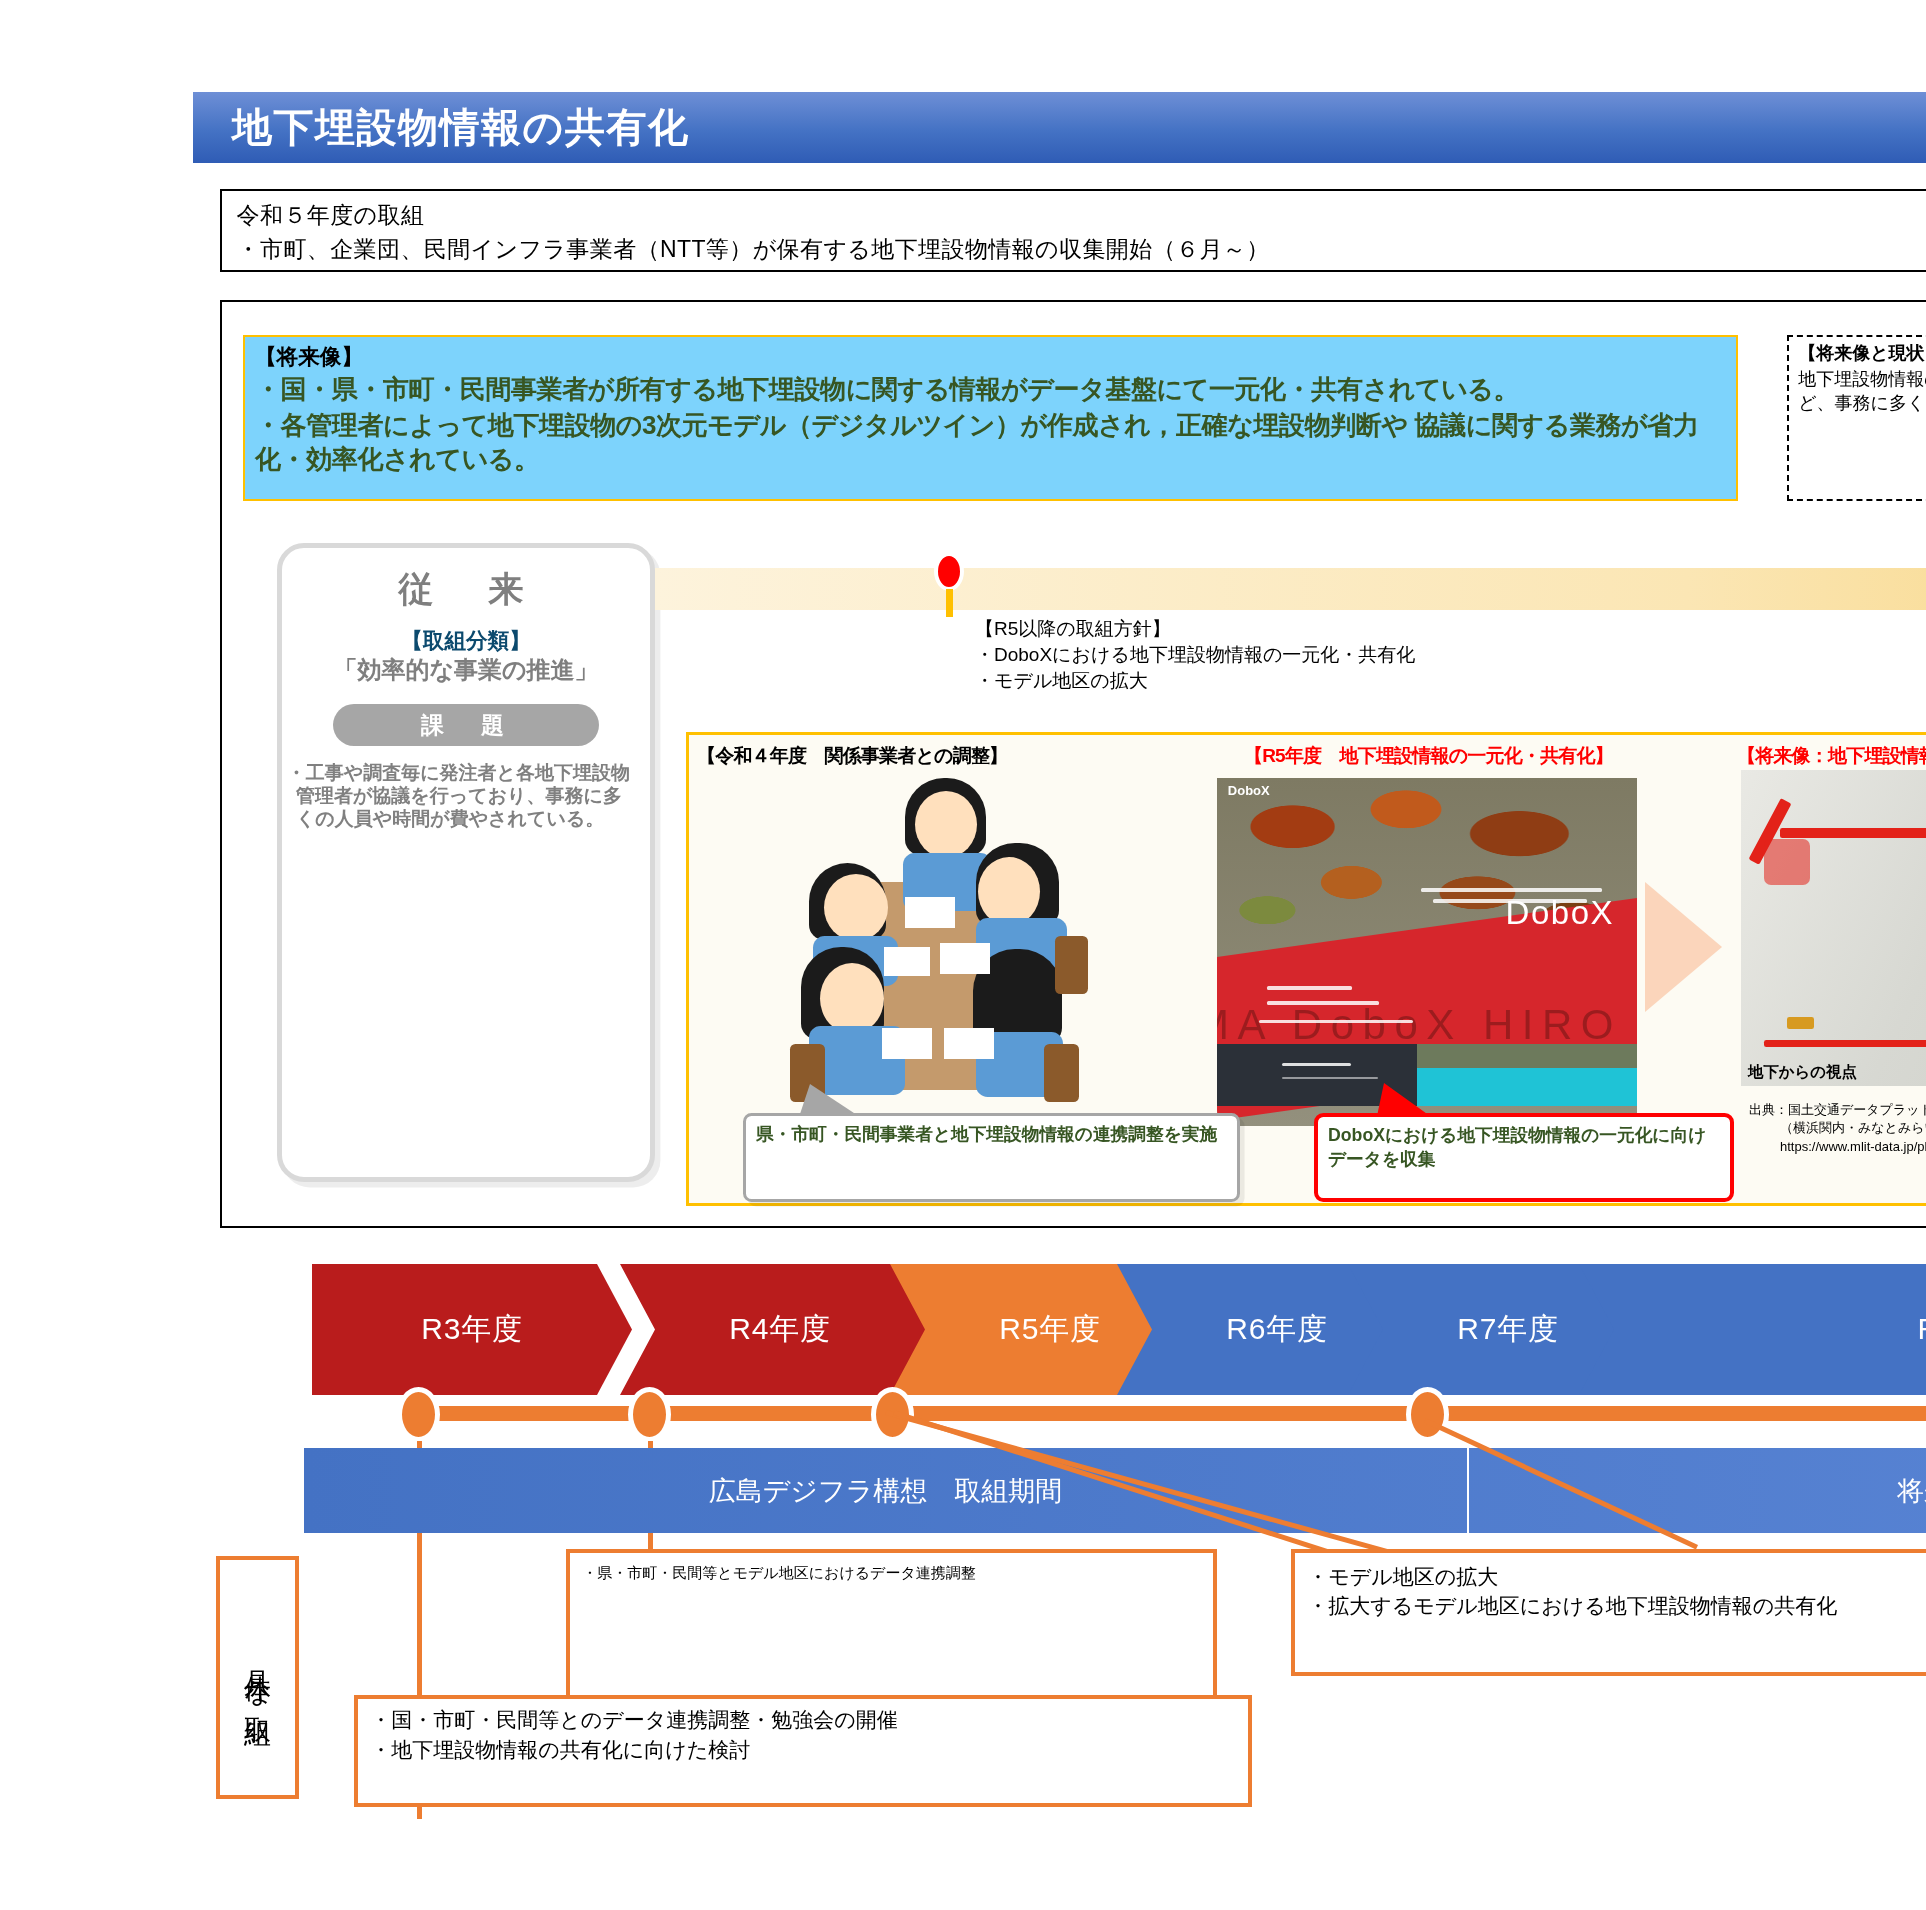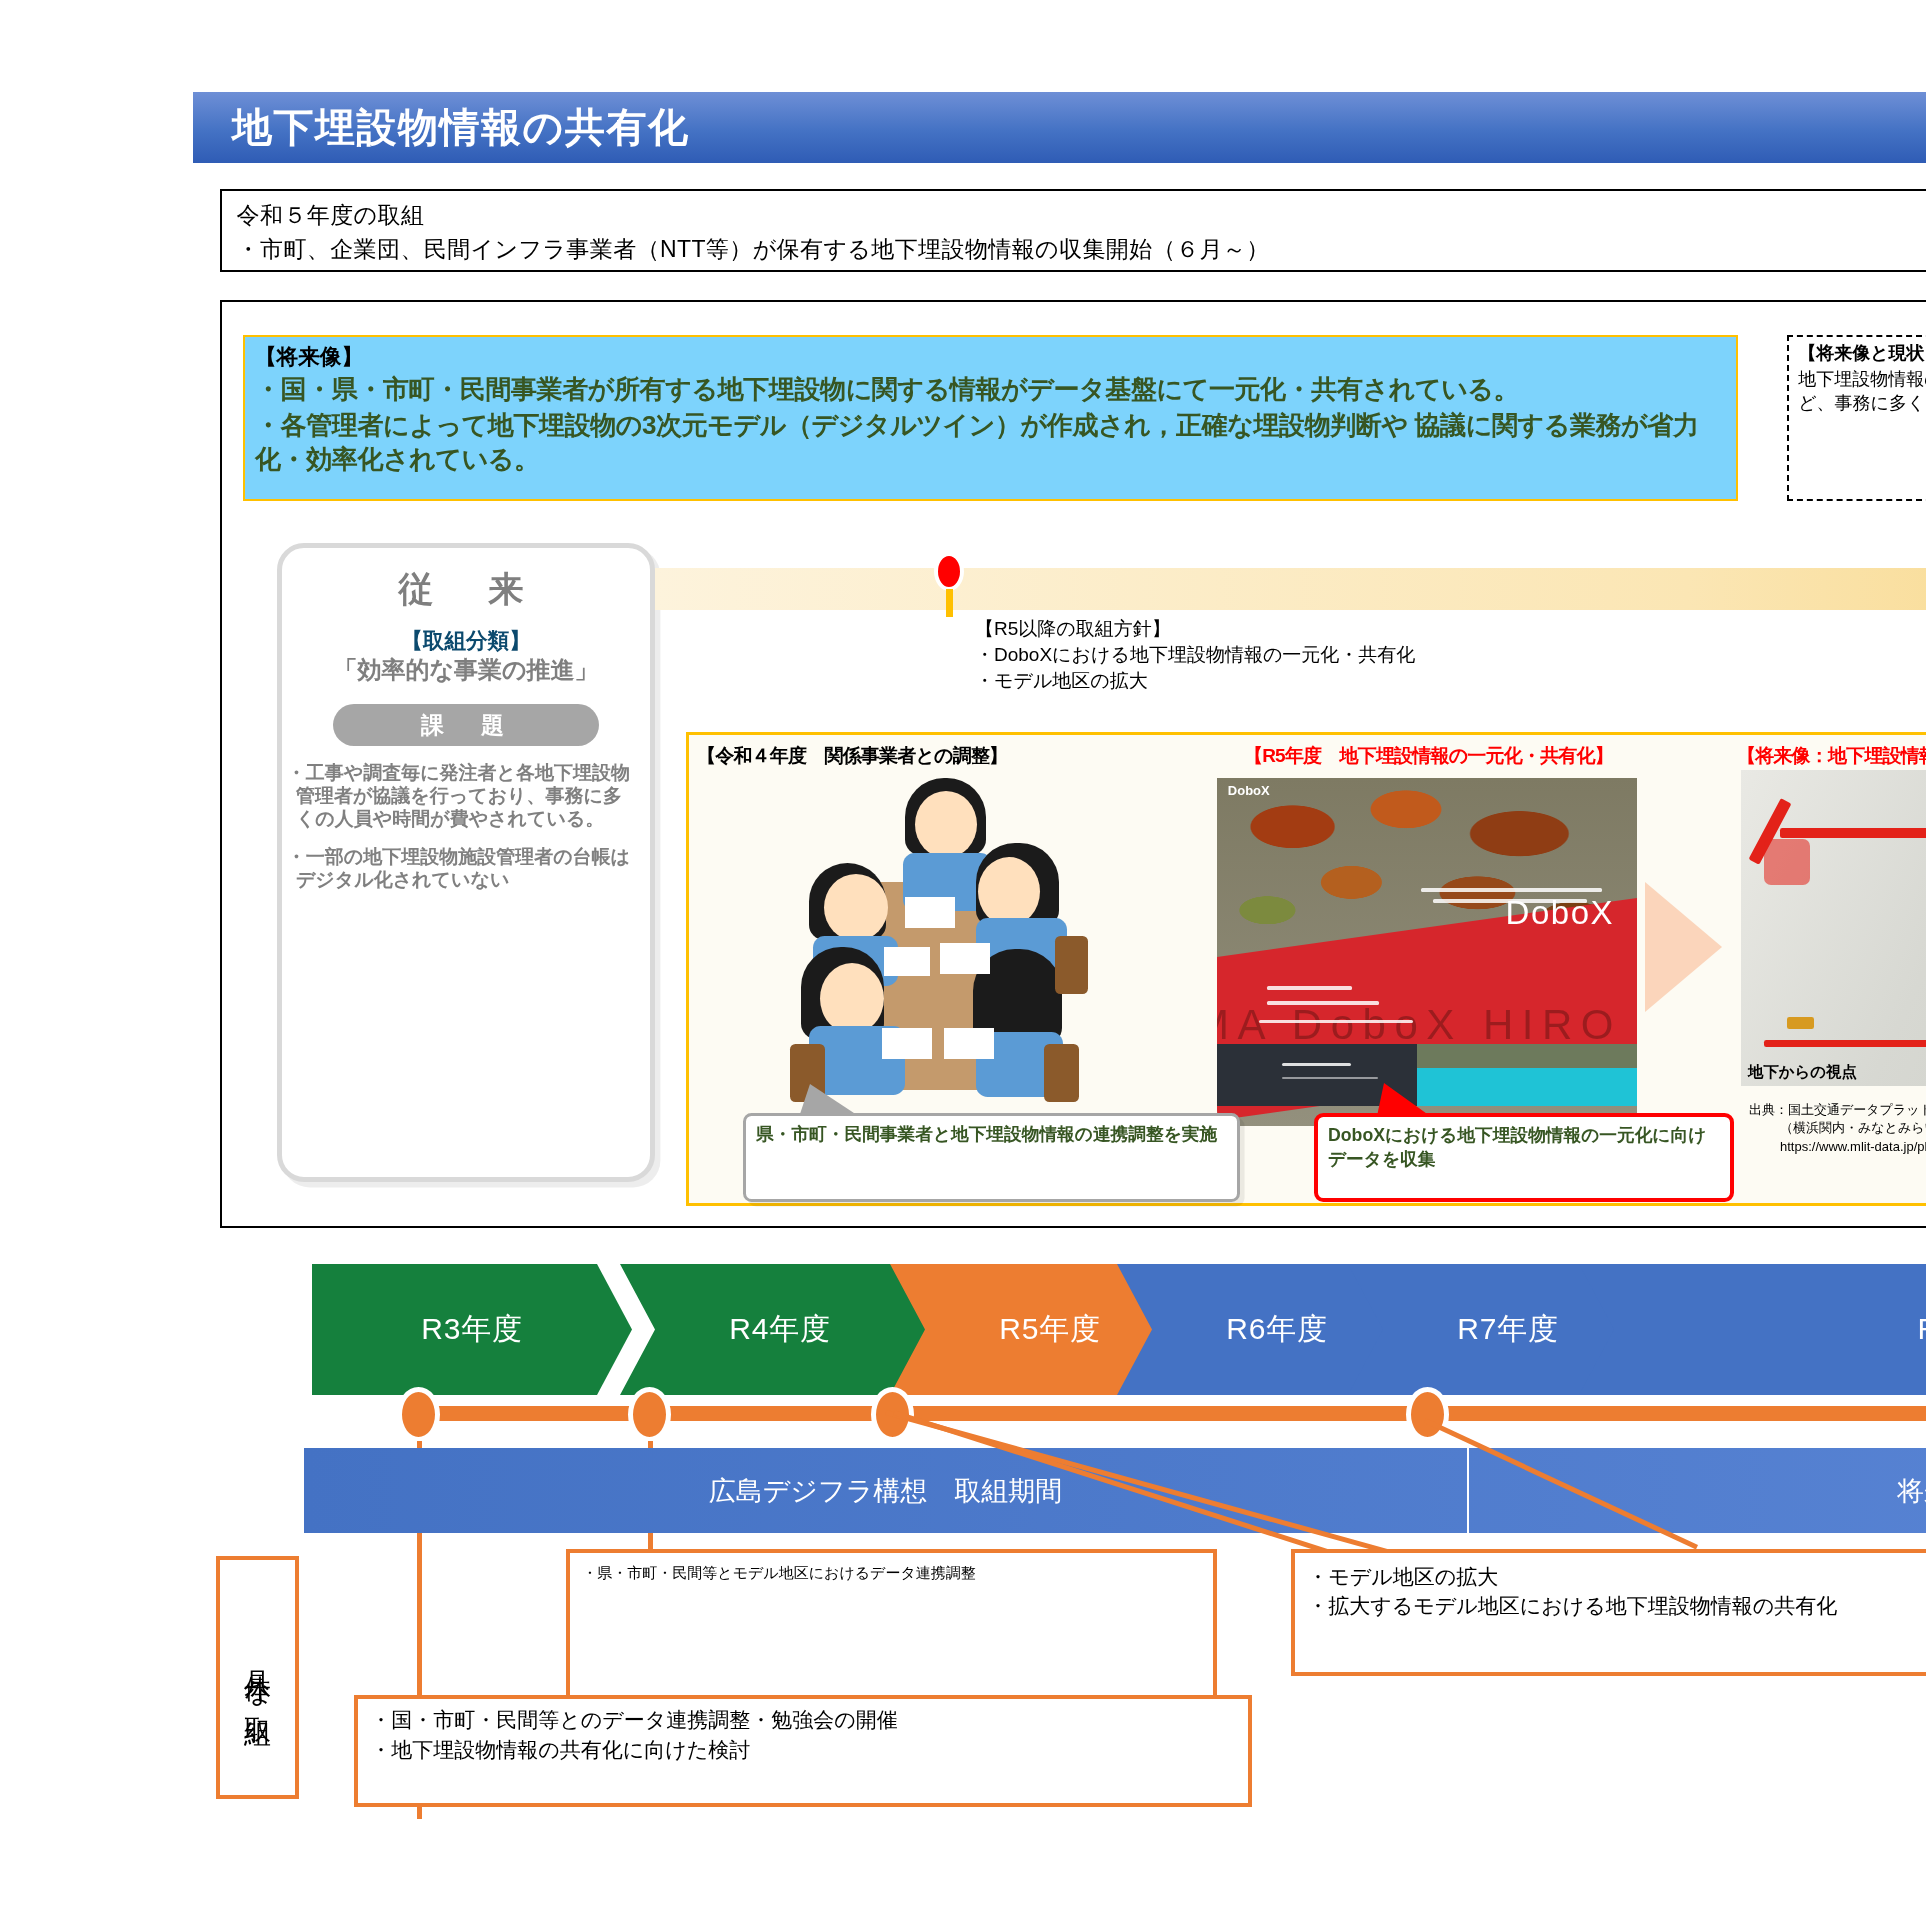--- a/index.html
+++ b/index.html
@@ -153,21 +153,21 @@
   }
   #callout-red-tail{ left:1377px; top:1083px; width:0;height:0;
      border-left:7.7px solid transparent; border-right:46px solid transparent;
      border-bottom:33px solid #ff0000; }
   #source-note{ left:1749px; top:1101px; width:559px; font-size:13px; line-height:1.42; }
 
   
   .chev{ position:absolute; top:1264px; height:131px; display:flex;
      align-items:center; justify-content:center; color:#fff;
      font-size:30px; font-weight:400; letter-spacing:0.8px; }
-  .chev.gray{ background:#15803d; }
+  .chev.gray{ background:#b91c1c; }
   .chev.orange{ background:#ed7d31; }
   .chev.blue{ background:#4472c4; }
   .chev.shape{ clip-path:polygon(0 0, calc(100% - 35px) 0, 100% 50%, calc(100% - 35px) 100%, 0 100%, 35px 50%); }
   .chev.first{ clip-path:polygon(0 0, calc(100% - 35px) 0, 100% 50%, calc(100% - 35px) 100%, 0 100%); }
 
   
   #prog-line{ left:416px; top:1406px; width:1576px; height:15.4px; background:#ed7d31; }
   .node{ position:absolute; width:43px; height:55px; border-radius:50%;
      background:#ed7d31; border:5.4px solid #fff; }
   .node-stem{ position:absolute; width:5.4px; background:#ed7d31; }
@@ -233,21 +233,20 @@
   <div id="gap-title">【将来像と現状（R4）とのギャップを踏まえた課題】</div>
   <div id="gap-body">地下埋設物情報の共有化が進んでおらず、施設毎に立会依頼や協議を行うなど、事務に多くの人員や時間が費やされている。</div>
 </div>
 
 <div class="abs" id="legacy-panel">
   <div id="legacy-title">従　来</div>
   <div id="legacy-cat">【取組分類】</div>
   <div id="legacy-cat2">「効率的な事業の推進」</div>
   <div id="legacy-pill">課　題</div>
   <div class="legacy-li">・工事や調査毎に発注者と各地下埋設物管理者が協議を行っており、事務に多くの人員や時間が費やされている。</div>
-  <div class="legacy-li">・一部の地下埋設物施設管理者の台帳はデジタル化されていない</div>
 </div>
 
 <div class="abs" id="vision-arrow"></div>
 
 <div class="abs" id="r5-dot"></div>
 <div class="abs" id="r5-dot-stem"></div>
 
 <div class="abs" style="left:975px;top:616px;width:655px;">
   <div style="font-size:19px;font-weight:400;line-height:1.36;">【R5以降の取組方針】</div>
   <div style="font-size:19px;line-height:1.36;">・DoboXにおける地下埋設物情報の一元化・共有化</div>

